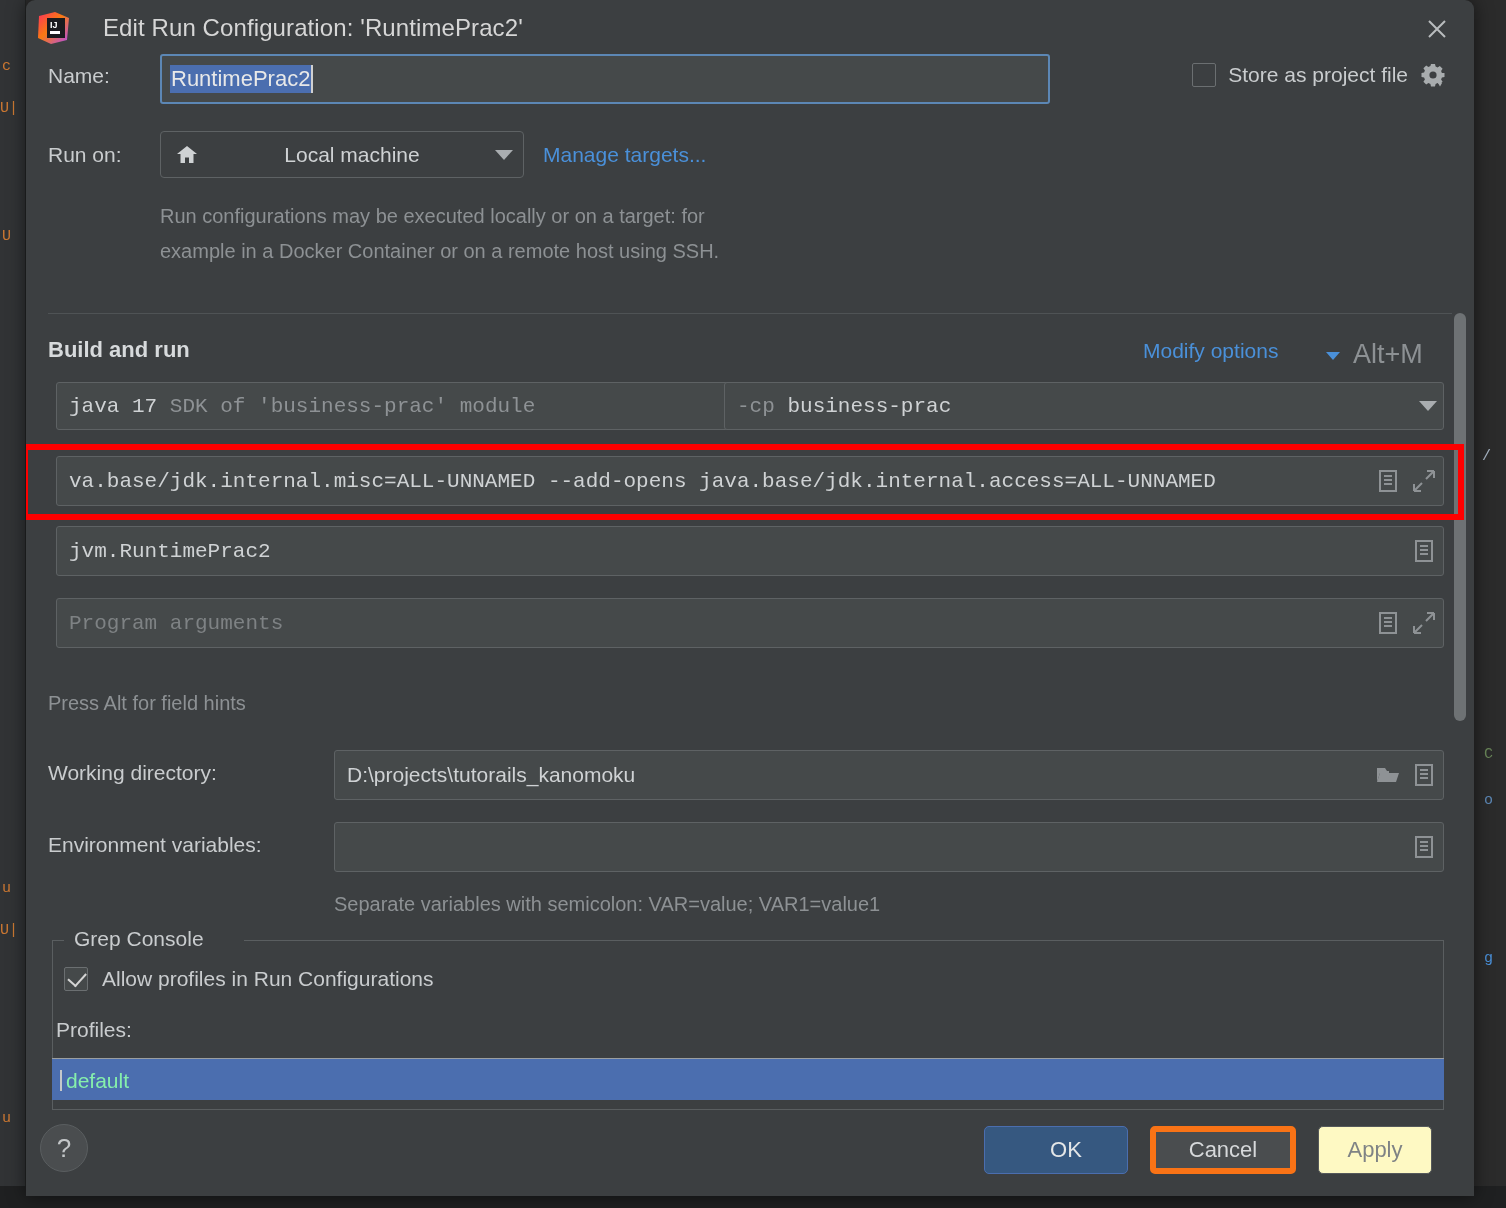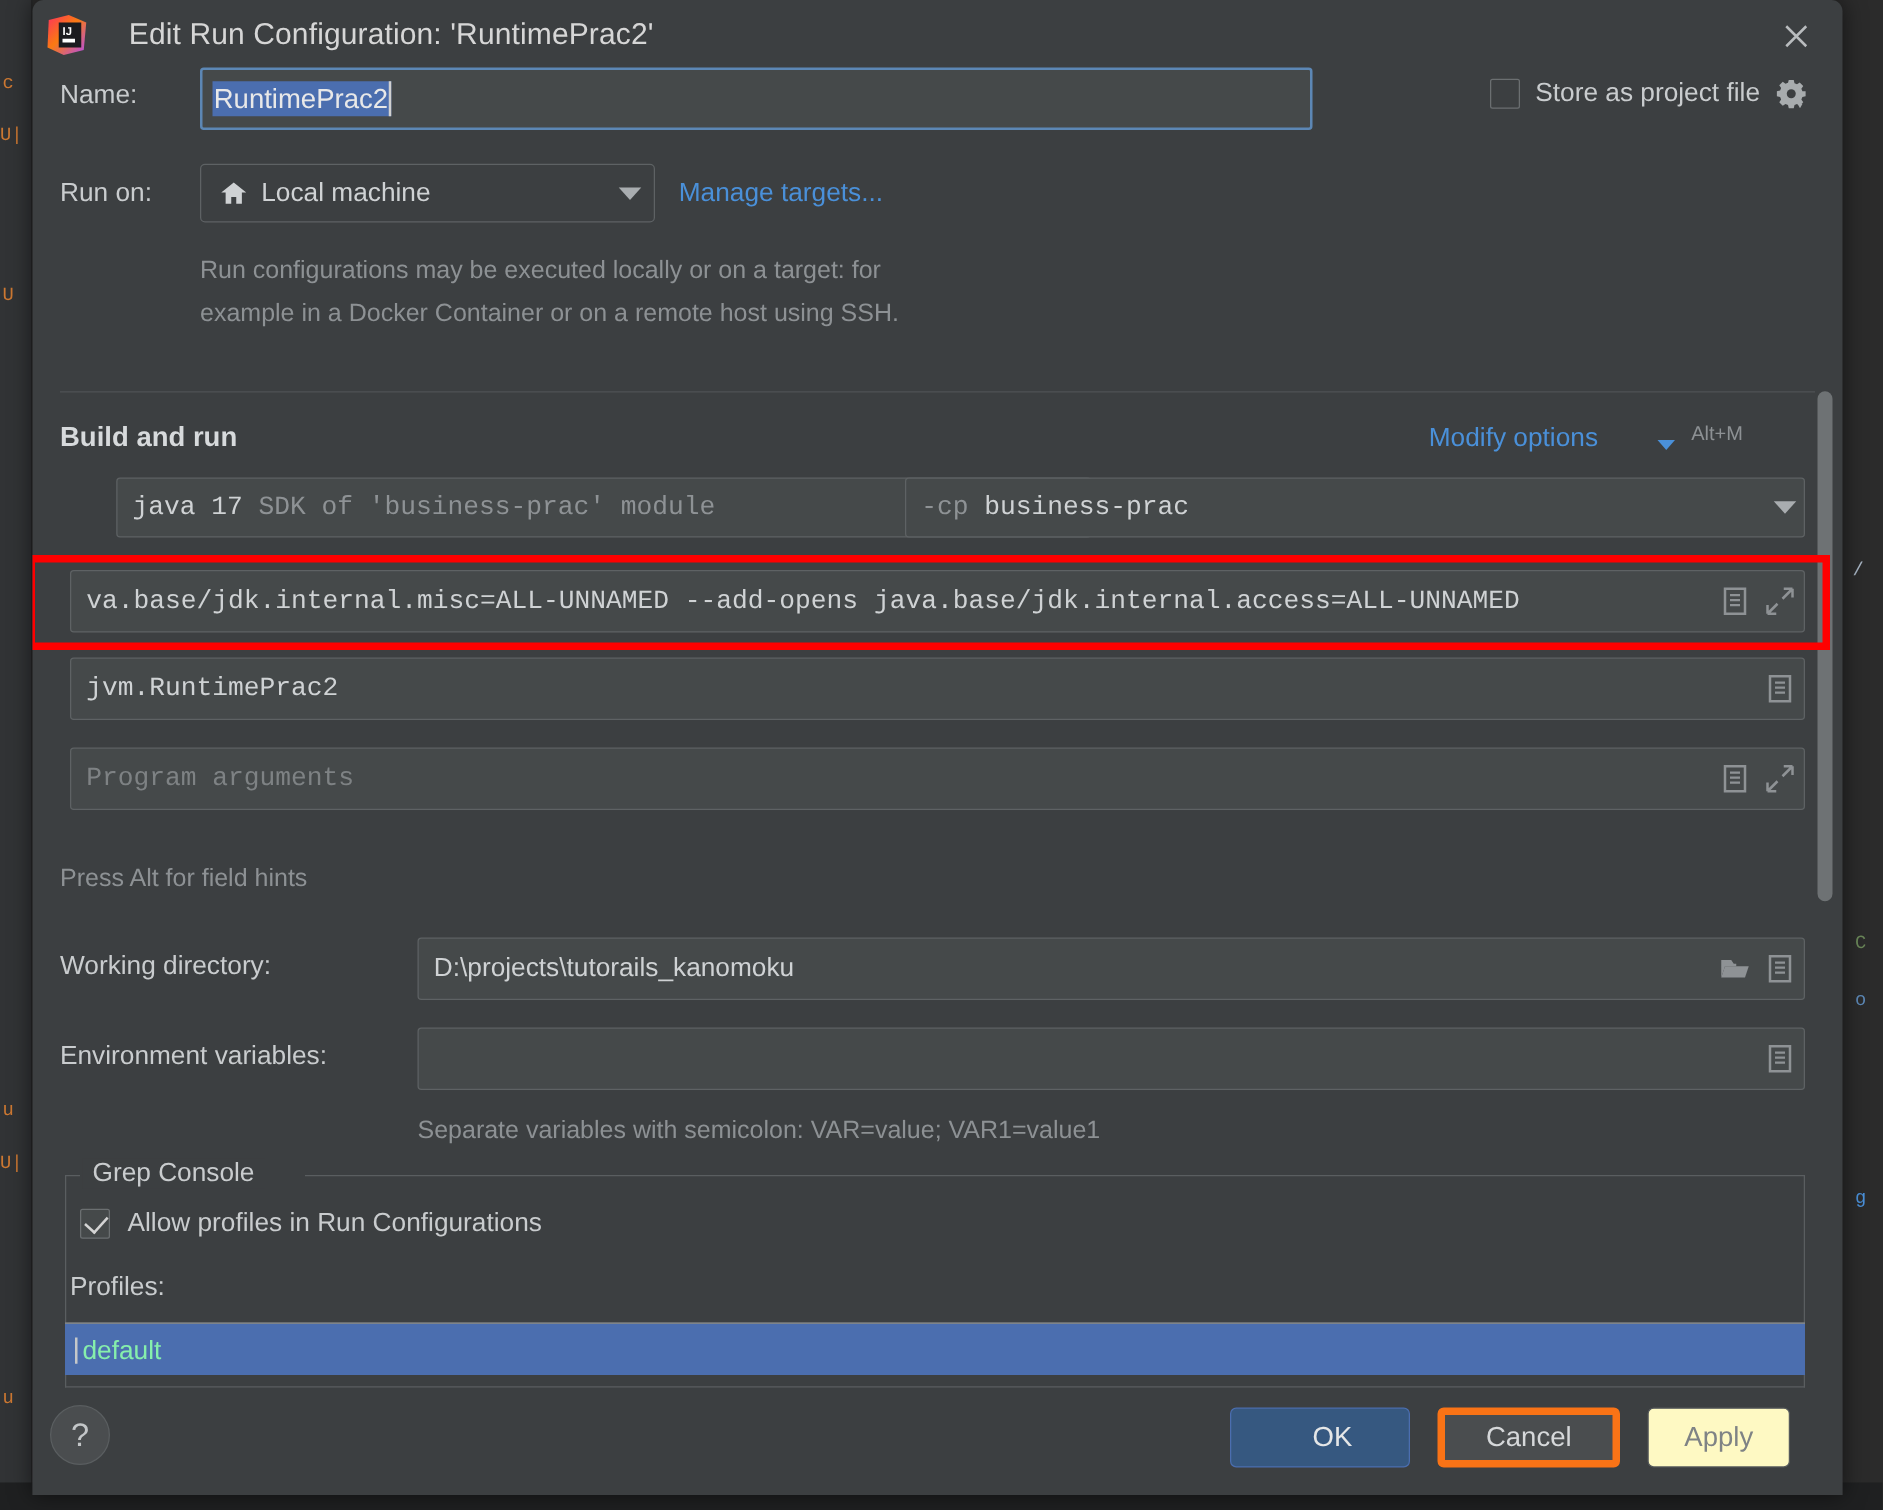--- a/index.html
+++ b/index.html
@@ -153,21 +153,21 @@
     position: absolute; left: 134px; top: 131px;
     width: 364px; height: 47px;
     background: #3c3f41;
     border: 1px solid #5e6264;
     border-radius: 4px;
     display: flex; align-items: center;
     padding: 0 10px 0 14px;
     cursor: pointer;
   }
   #home-icon { width: 24px; height: 24px; margin-right: 10px; flex: 0 0 auto; }
-  #runon-value { font-size: 21px; color: #cfd2d4; flex: 1; white-space: nowrap; }
+  #runon-value { font-size: 21px; color: #cfd2d4; flex: 1; white-space: nowrap; text-align: center; }
   .caret {
     width: 0; height: 0;
     border-left: 9px solid transparent;
     border-right: 9px solid transparent;
     border-top: 10px solid #a9adb0;
     flex: 0 0 auto;
   }
   #manage-targets { position: absolute; left: 517px; top: 143px; }
 
   #runon-desc1 { position: absolute; left: 134px; top: 205px; }
@@ -189,21 +189,21 @@
   #modify-caret {
     position: absolute; left: 1300px; top: 352px;
     width: 0; height: 0;
     border-left: 7px solid transparent;
     border-right: 7px solid transparent;
     border-top: 8px solid #4a90d9;
     cursor: pointer;
   }
   #alt-m {
     position: absolute; left: 1327px; top: 339px;
-    font-size: 16px; color: #8d9194;
+    font-size: 27px; color: #8d9194;
   }
 
   
   .fld {
     position: absolute;
     background: #45494a;
     border: 1px solid #5e6264;
     border-radius: 3px;
     display: flex; align-items: center;
     padding: 0 6px 0 12px;
@@ -212,21 +212,21 @@
     font-family: "Liberation Mono", monospace;
     font-size: 21px;
     color: #cfd2d4;
     white-space: nowrap;
     overflow: hidden;
     flex: 1;
   }
   .mono-dim { color: #8e9295; }
   .ph { color: #7e8284; }
 
-  #sdk-combo  { left: 30px;  top: 382px; width: 780px; height: 48px; cursor: pointer; margin-left: 37px; }
+  #sdk-combo  { left: 30px;  top: 382px; width: 780px; height: 48px; cursor: pointer; }
   #cp-combo   { left: 698px; top: 382px; width: 720px; height: 48px; cursor: pointer; }
 
   
   #red-box {
     position: absolute;
     left: -4px; top: 444px;
     width: 1442px; height: 76px;
     border: 6px solid #fe0000;
     pointer-events: none;
     z-index: 20;

